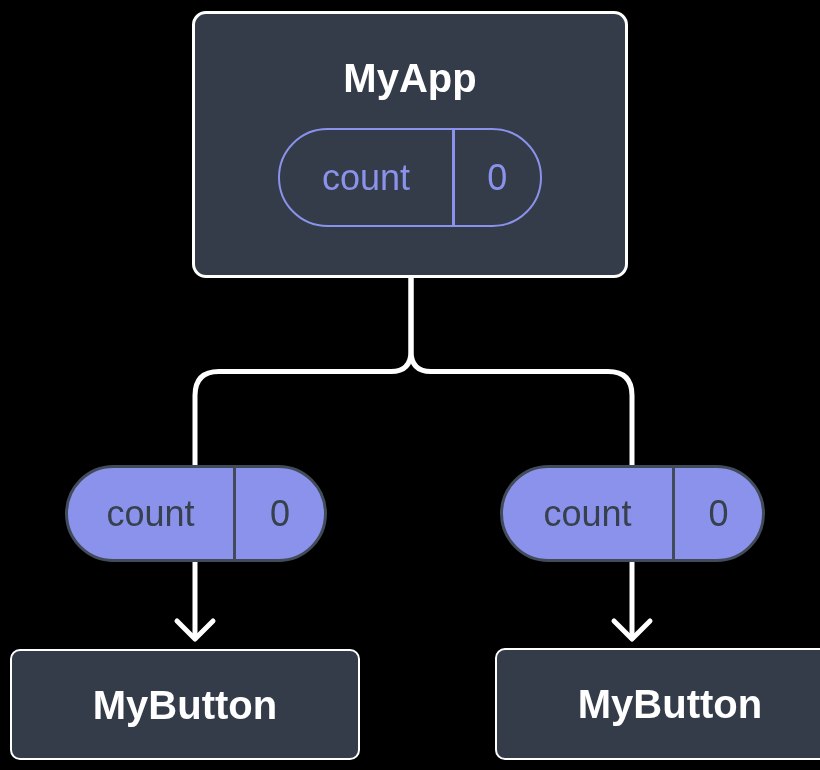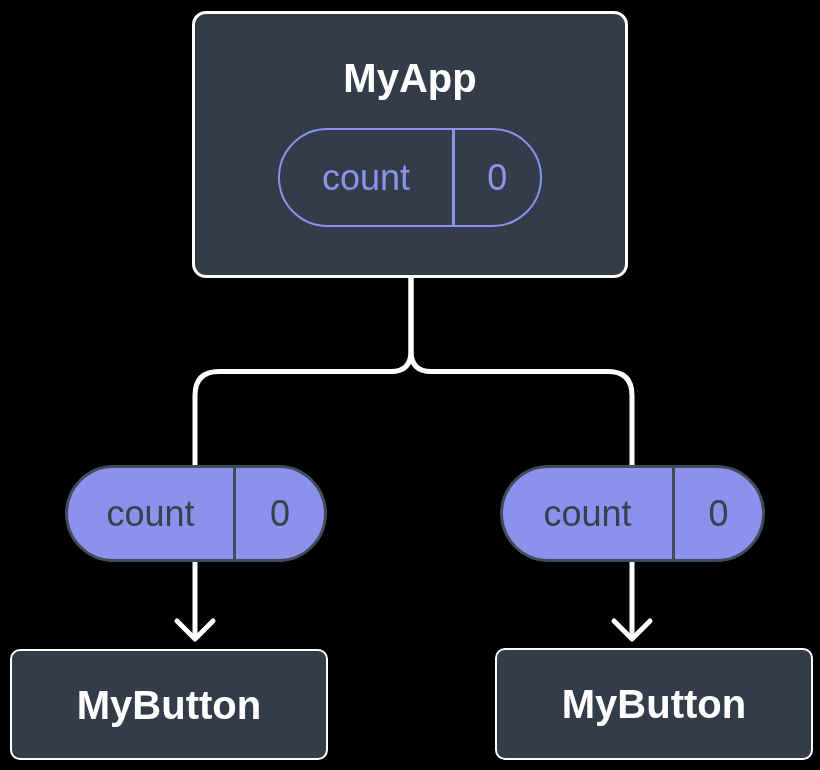--- a/index.html
+++ b/index.html
@@ -74,21 +74,21 @@
   .pill-right .pill-key { width: 169px; }
   .pill-key, .pill-value {
     display: flex;
     align-items: center;
     justify-content: center;
     font-size: 36px;
     line-height: 1;
   }
   .pill-value { flex: 1; }
   .child-node {
-    width: 318px;
+    width: 350px;
     border: 2.5px solid #ffffff;
     border-radius: 10px;
     display: flex;
     align-items: center;
     justify-content: center;
   }
   .child-left  { left: 10px;  top: 649px; height: 111px; }
   .child-right { left: 495px; top: 648px; height: 112px; }
 </style>
 </head>

